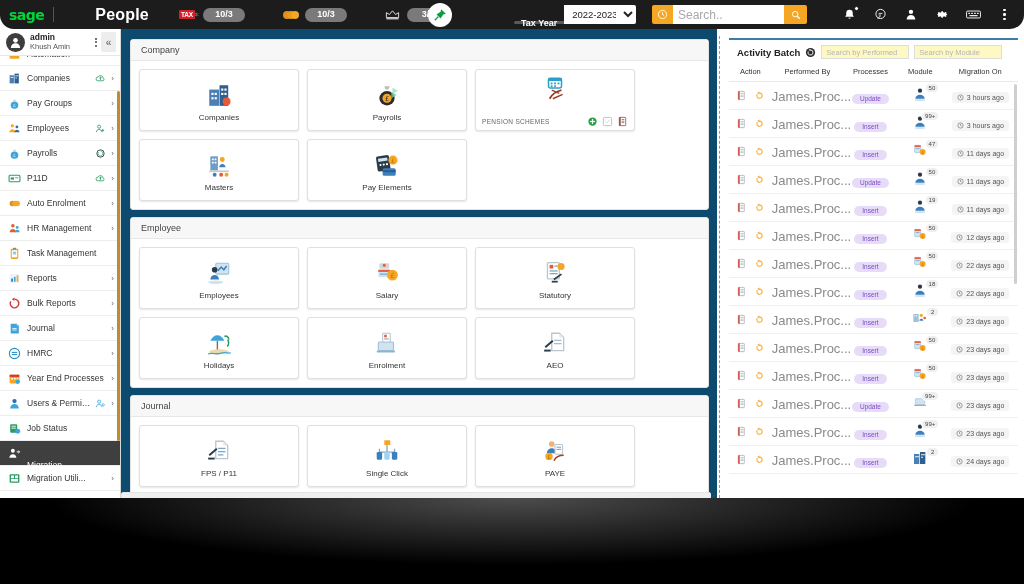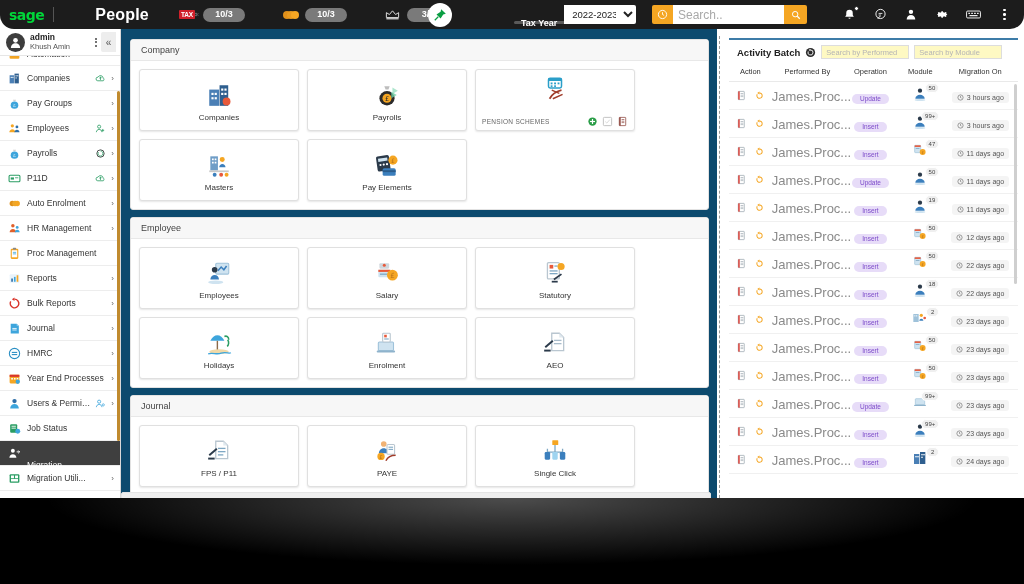--- a/index.html
+++ b/index.html
@@ -498,21 +498,21 @@
         <div class="nav-item">
           <span class="nav-ico">
             <svg width="13" height="13" viewBox="0 0 24 24">
               <rect x="5" y="3" width="14" height="19" rx="2" fill="#f5a623"></rect>
               <rect x="7" y="6" width="10" height="13" fill="#fff"></rect>
               <rect x="9" y="1.5" width="6" height="3" rx="1" fill="#888"></rect>
               <rect x="9" y="9" width="6" height="1.5" fill="#3da5dc"></rect>
               <rect x="9" y="12" width="6" height="1.5" fill="#3da5dc"></rect>
             </svg>
           </span>
-          <span class="nav-label">Proc Management</span>
+          <span class="nav-label">Task Management</span>
         </div>
         <div class="nav-item">
           <span class="nav-ico">
             <svg width="13" height="13" viewBox="0 0 24 24">
               <rect x="3" y="4" width="18" height="16" rx="2" fill="#e9f3fb"></rect>
               <rect x="6" y="12" width="3" height="6" fill="#2f6fa8"></rect>
               <rect x="11" y="9" width="3" height="9" fill="#3da5dc"></rect>
               <rect x="16" y="6" width="3" height="12" fill="#f5a623"></rect>
             </svg>
           </span>
@@ -828,43 +828,43 @@
                 <rect x="11" y="15" width="5" height="1.2" fill="#7fa8c4"></rect>
                 <path d="M3 16 L10 10" stroke="#2b3a4a" stroke-width="1.8"></path>
                 <path d="M2 19 L8 19" stroke="#2b3a4a" stroke-width="1.8"></path>
               </svg>
             </span>
             <span class="tile-label">FPS / P11</span>
           </div>
           <div class="tile">
             <span class="tile-ico">
               <svg width="26" height="26" viewBox="0 0 24 24">
+                <rect x="9.5" y="2" width="5.5" height="4.5" rx="0.6" fill="#f5a623"></rect>
+                <path d="M12 6.5 L12 10 M5 13 L19 13 M5 13 L5 10 M19 13 L19 10 M12 10 L12 13" fill="none" stroke="#7fa8c4" stroke-width="1.2"></path>
+                <rect x="2.5" y="13" width="5" height="7" rx="1" fill="#3b7fbd"></rect>
+                <rect x="9.5" y="13" width="5" height="7" rx="1" fill="#9fd4f0"></rect>
+                <rect x="16.5" y="13" width="5" height="7" rx="1" fill="#3b7fbd"></rect>
+              </svg>
+            </span>
+            <span class="tile-label">Single Click</span>
+          </div>
+          <div class="tile">
+            <span class="tile-ico">
+              <svg width="26" height="26" viewBox="0 0 24 24">
                 <circle cx="9" cy="5.5" r="2.6" fill="#f0b274"></circle>
                 <path d="M4.5 14c0-2.6 2-4.6 4.5-4.6s4.5 2 4.5 4.6z" fill="#3b7fbd"></path>
                 <rect x="12" y="6" width="7" height="9" rx="1" fill="#fff" stroke="#b9c6d0" stroke-width="1"></rect>
                 <rect x="13.4" y="8" width="4.2" height="1" fill="#7fa8c4"></rect>
                 <rect x="13.4" y="10" width="4.2" height="1" fill="#7fa8c4"></rect>
                 <circle cx="6.5" cy="17" r="3.4" fill="#f5a623"></circle>
                 <text x="6.5" y="19" font-size="5" text-anchor="middle" fill="#b8731a" font-family="DejaVu Sans">£</text>
                 <path d="M11 21 C13 17 17 16 20 16" fill="none" stroke="#a03c2a" stroke-width="1.4"></path>
               </svg>
             </span>
             <span class="tile-label">PAYE</span>
-          </div>
-          <div class="tile">
-            <span class="tile-ico">
-              <svg width="26" height="26" viewBox="0 0 24 24">
-                <rect x="9.5" y="2" width="5.5" height="4.5" rx="0.6" fill="#f5a623"></rect>
-                <path d="M12 6.5 L12 10 M5 13 L19 13 M5 13 L5 10 M19 13 L19 10 M12 10 L12 13" fill="none" stroke="#7fa8c4" stroke-width="1.2"></path>
-                <rect x="2.5" y="13" width="5" height="7" rx="1" fill="#3b7fbd"></rect>
-                <rect x="9.5" y="13" width="5" height="7" rx="1" fill="#9fd4f0"></rect>
-                <rect x="16.5" y="13" width="5" height="7" rx="1" fill="#3b7fbd"></rect>
-              </svg>
-            </span>
-            <span class="tile-label">Single Click</span>
           </div>
         </div>
       </div>
     </div>
 
   <div class="divider"></div>
 
   <div class="activity">
     <div class="act-head">
       <span class="act-title">Activity Batch</span>
@@ -876,21 +876,21 @@
           </svg>
       </span>
       <input class="act-search" placeholder="Search by Performed" style="">
       <input class="act-search" placeholder="Search by Module" style="">
     </div>
     <table class="act-table">
       <thead>
           <tr id="act-head-row">
             <th class="c-action">Action</th>
             <th class="c-by">Performed By</th>
-            <th class="c-op">Operation</th>
+            <th class="c-op">Processes</th>
             <th class="c-mod">Module</th>
             <th class="c-on">Migration On</th>
           </tr>
         </thead>
       <tbody id="act-body">
           <tr>
             <td class="c-action">
               <span class="act-icons">
                 <span class="ai">
                   <svg width="11" height="11" viewBox="0 0 24 24">

